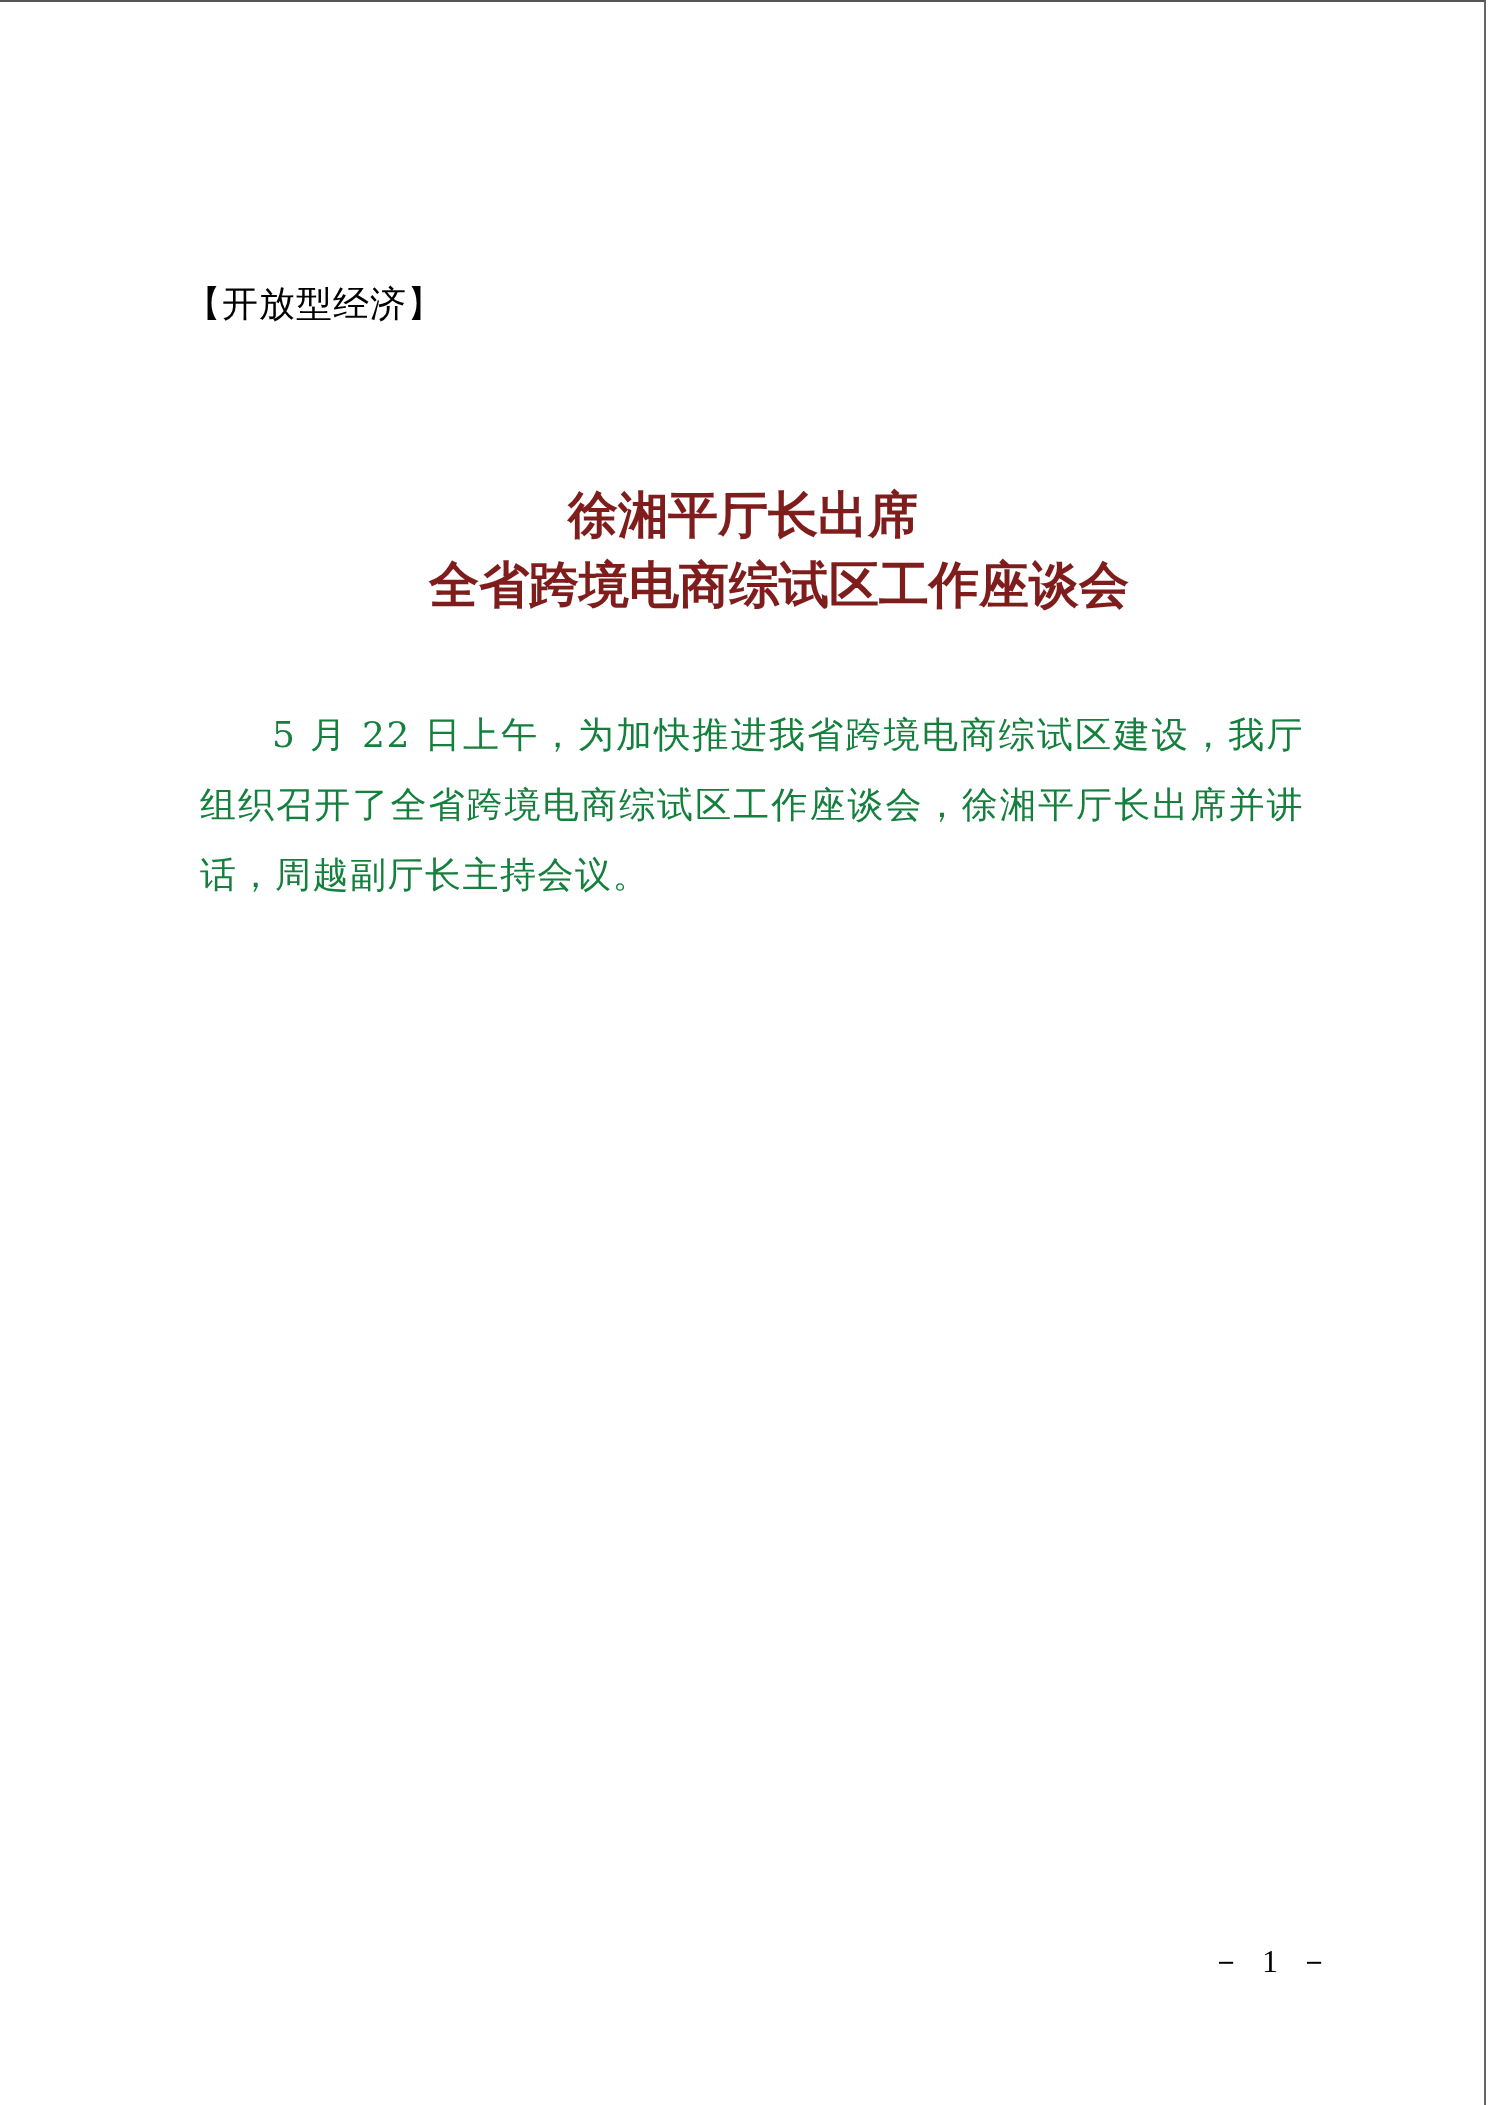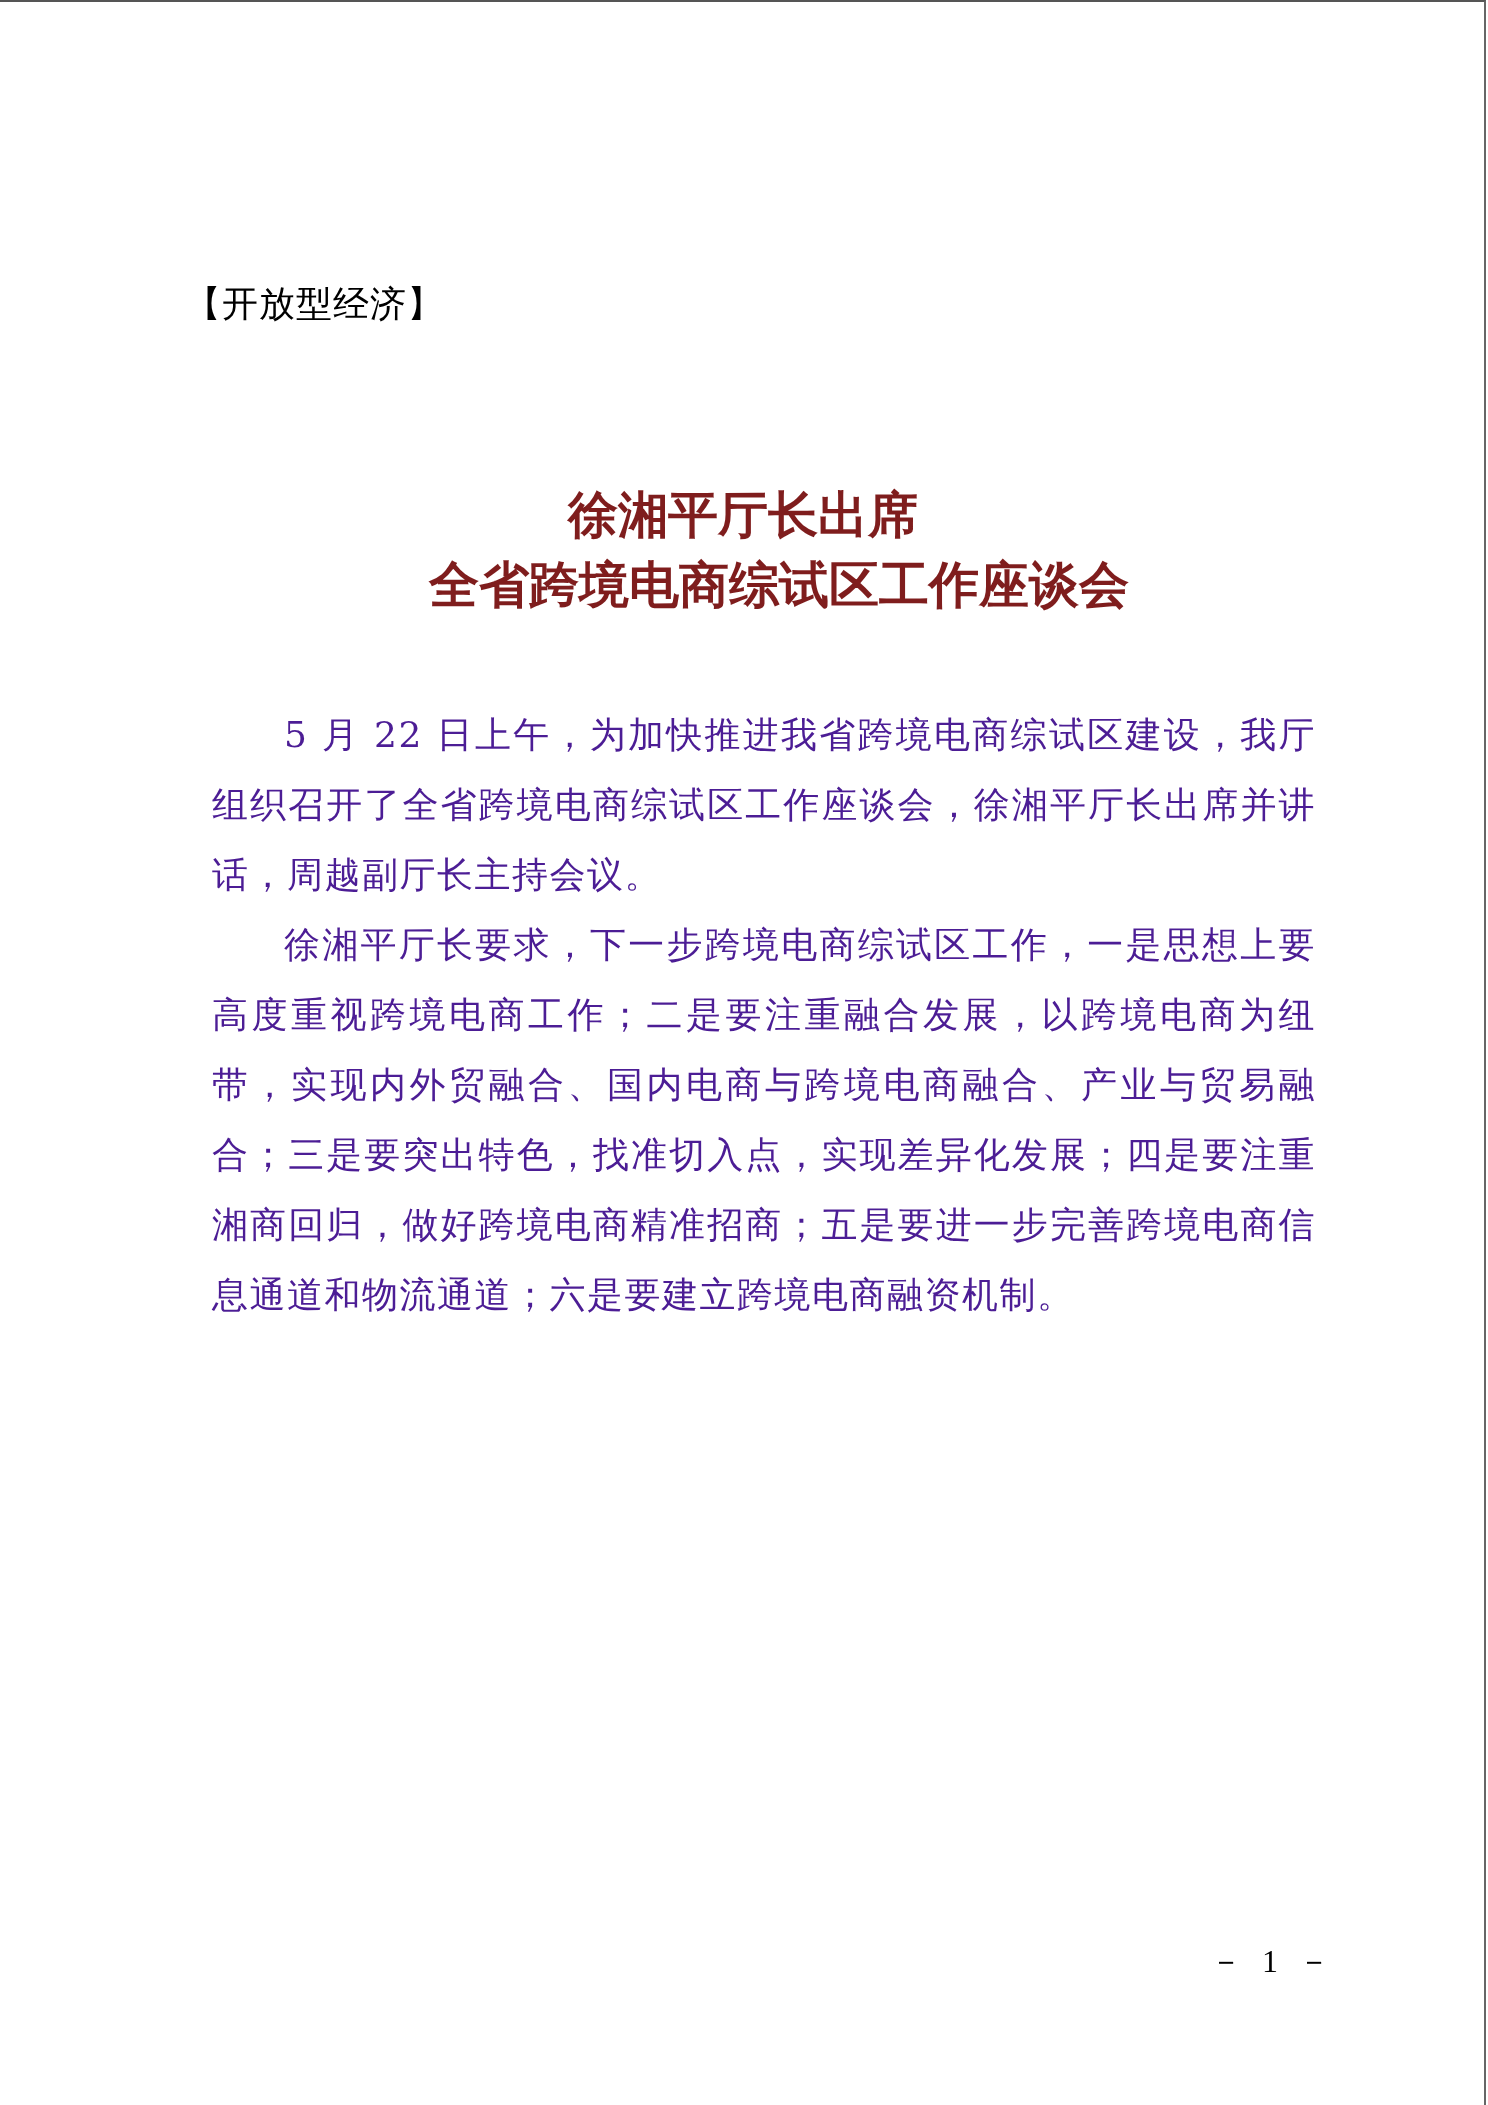--- a/index.html
+++ b/index.html
@@ -49,24 +49,23 @@
     .title.line2 { top: 550px; margin-left: 36px; }
 
     .body-text {
       position: absolute;
       left: 200px;
       top: 698px;
       width: 1104px;
       font-family: "DejaVu Serif", "Liberation Serif", serif;
       font-size: 36px;
       line-height: 70px;
-      color: #4c1d95;
+      color: #15803d;
       text-align: justify;
       text-justify: inter-character;
-      margin-left: 12px;
     }
     .body-text p {
       margin: 0;
       text-indent: 2em;
       letter-spacing: 1.5px;
     }
     .page-number {
       position: absolute;
       left: 1210px;
       top: 1938px;
@@ -82,18 +81,17 @@
 
 <div class="page">
 
   <div class="section-tag">【开放型经济】</div>
 
   <div class="title line1">徐湘平厅长出席</div>
   <div class="title line2">全省跨境电商综试区工作座谈会</div>
 
   <div class="body-text">
     <p>5 月 22 日上午，为加快推进我省跨境电商综试区建设，我厅组织召开了全省跨境电商综试区工作座谈会，徐湘平厅长出席并讲话，周越副厅长主持会议。</p>
-    <p>徐湘平厅长要求，下一步跨境电商综试区工作，一是思想上要高度重视跨境电商工作；二是要注重融合发展，以跨境电商为纽带，实现内外贸融合、国内电商与跨境电商融合、产业与贸易融合；三是要突出特色，找准切入点，实现差异化发展；四是要注重湘商回归，做好跨境电商精准招商；五是要进一步完善跨境电商信息通道和物流通道；六是要建立跨境电商融资机制。</p>
   </div>
 
   <div class="page-number">－ 1 －</div>
 
 </div>
 
 </body></html>

